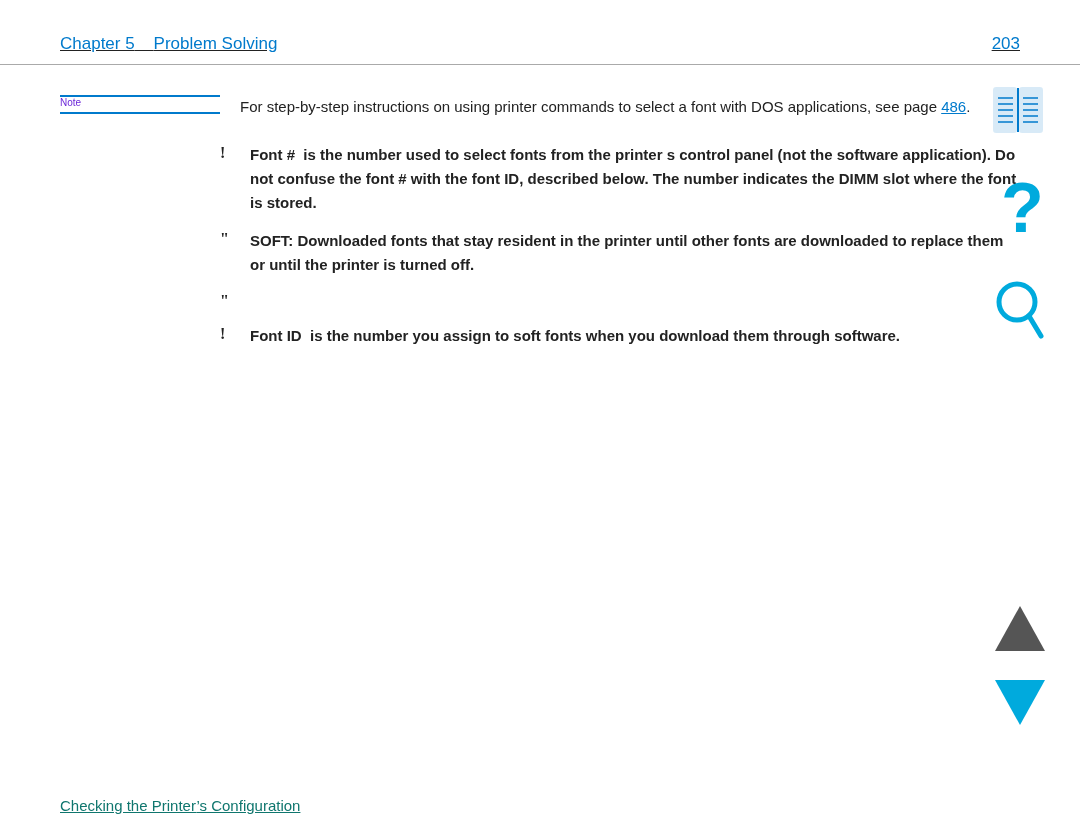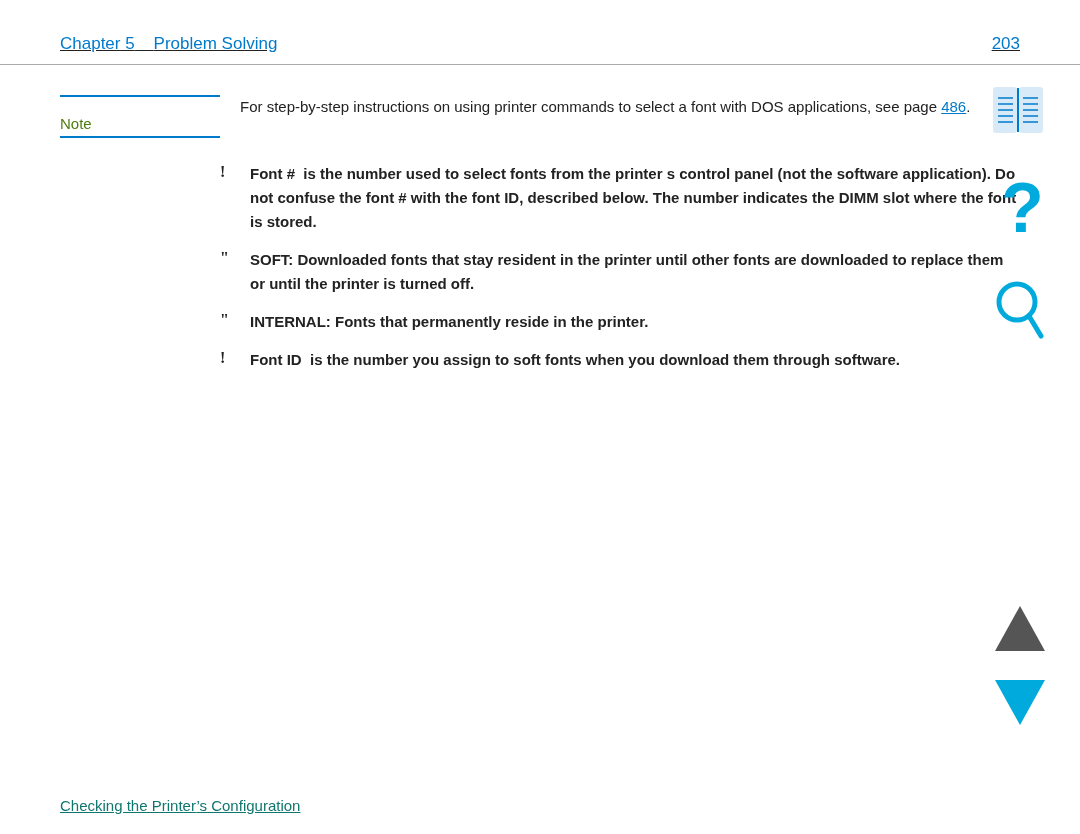--- a/index.html
+++ b/index.html
@@ -42,25 +42,25 @@
     }
 
     .note-section {
       display: flex;
       align-items: flex-start;
       margin-bottom: 24px;
       padding-top: 10px;
     }
 
     .note-label {
-      color: #4d7c0f;
-      font-family: Arial, sans-serif;
-      font-size: 15px;
+      color: #6d28d9;
+      font-family: Arial, sans-serif;
+      font-size: 10px;
       min-width: 160px;
-      padding-top: 18px;
+      padding-top: 0;
       border-top: 2px solid #007acc;
       border-bottom: 2px solid #007acc;
       padding-bottom: 4px;
     }
 
     .note-text {
       font-size: 15px;
       line-height: 1.6;
       color: #222;
       font-family: Arial, sans-serif;
@@ -162,21 +162,20 @@
       <span class="bullet-text">Font #&nbsp; is the number used to select fonts from the printer s control panel (not the software application). Do not confuse the font # with the font ID, described below. The number indicates the DIMM slot where the font is stored.</span>
     </div>
 
     <div class="bullet-item">
       <span class="bullet-marker">"</span>
       <span class="bullet-text">SOFT: Downloaded fonts that stay resident in the printer until other fonts are downloaded to replace them or until the printer is turned off.</span>
     </div>
 
     <div class="bullet-item">
       <span class="bullet-marker">"</span>
-      <span class="bullet-text">INTERNAL: Fonts that permanently reside in the printer.</span>
     </div>
 
     <div class="bullet-item">
       <span class="bullet-marker">!</span>
       <span class="bullet-text">Font ID&nbsp; is the number you assign to soft fonts when you download them through software.</span>
     </div>
 
   </div>
 </div>
 

